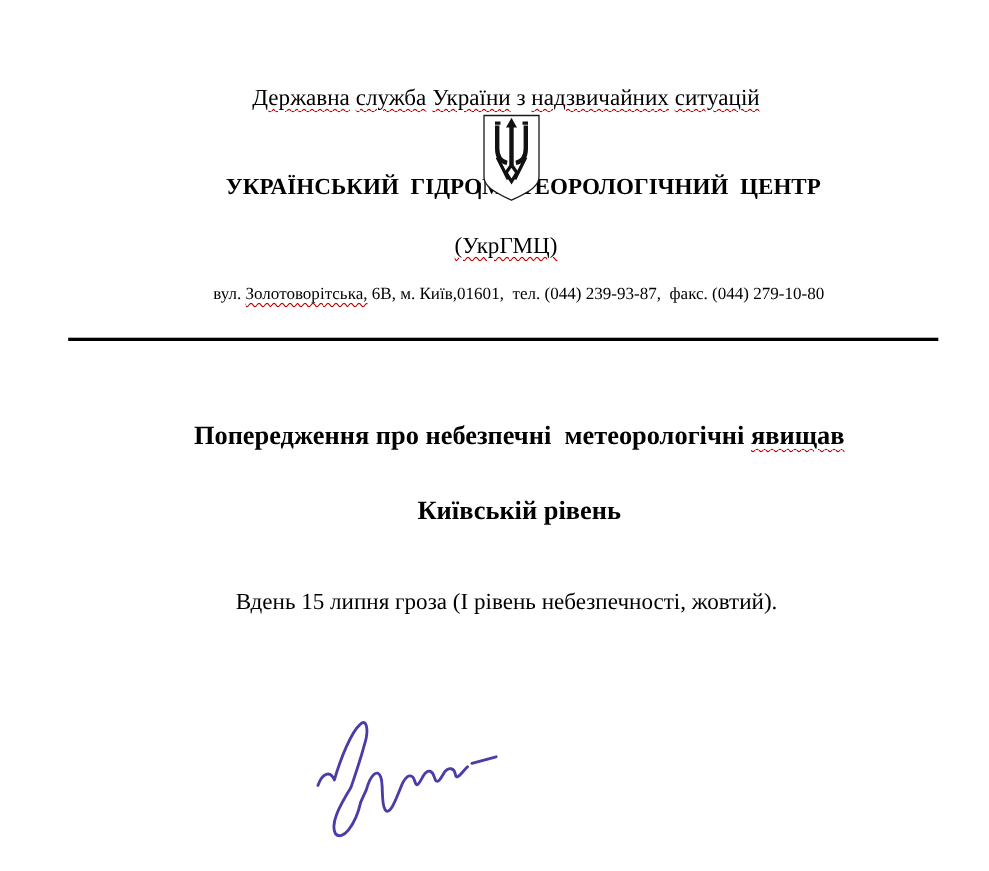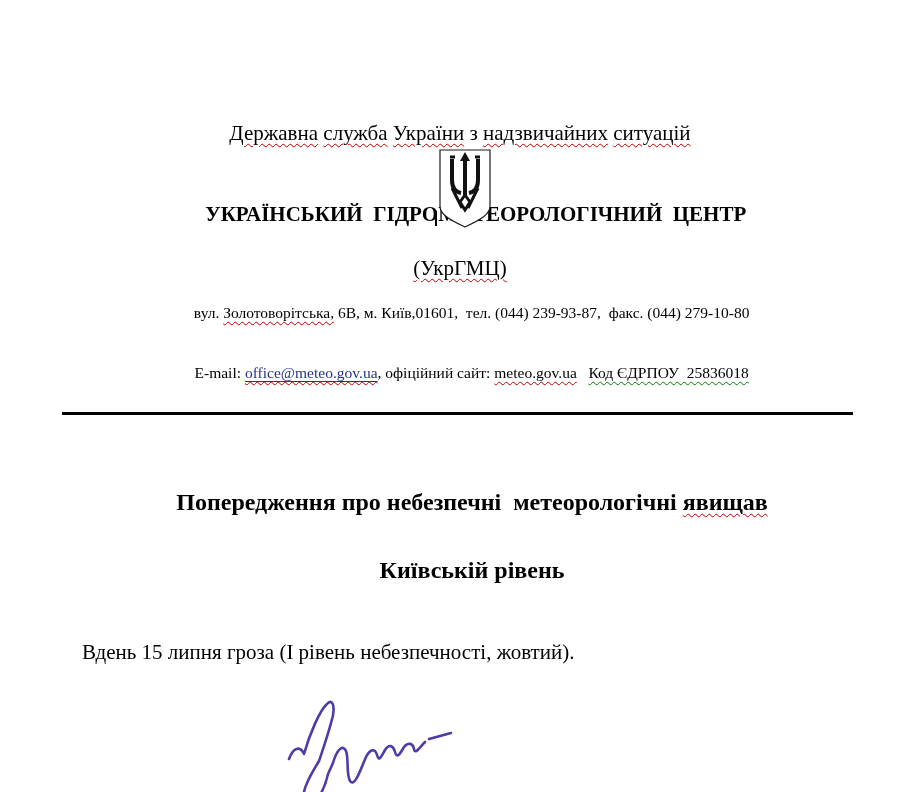--- a/index.html
+++ b/index.html
@@ -8,38 +8,38 @@
     font-family:"Liberation Serif","DejaVu Serif",serif;color:#000;
     position:relative;
   }
   .page{position:relative;width:899px;height:792px;}
 
   
   .emblem{position:absolute;left:437px;top:28px;width:56px;height:82px;}
   .cursor-artifact{position:absolute;left:435px;top:91px;width:2px;height:15px;background:#000;}
 
   
-  .header{margin:120px 39px 0 60px;text-align:center;}
+  .header{margin:75px 39px 0 60px;text-align:center;}
   .agency{font-size:21px;line-height:26px;}
   .org{font-size:21px;font-weight:bold;line-height:27px;margin-top:28px;white-space:pre-wrap;}
   .org-abbr{font-size:21px;font-weight:normal;line-height:27px;position:relative;}
   .addr{font-size:15.5px;line-height:20px;margin-top:1px;white-space:pre-wrap;}
   .contacts{font-size:15.5px;line-height:20px;white-space:pre-wrap;}
   .rule{height:3px;background:#000;margin:9px 7px 0 2px;}
 
   
   .sq-red{text-decoration:underline wavy #c00000;text-decoration-thickness:1px;text-underline-offset:3px;}
   .sq-green{text-decoration:underline wavy #008000;text-decoration-thickness:1px;text-underline-offset:3px;}
 
   .hyperlink{color:#283191;text-decoration:underline;cursor:pointer;}
 
   
   .title{font-size:24px;font-weight:bold;line-height:34px;margin:36px 39px 0 60px;text-align:center;white-space:pre-wrap;}
   .docnum{font-size:24px;font-weight:bold;line-height:34px;margin:23px 39px 0 60px;text-align:center;white-space:pre-wrap;}
-  .warning{font-size:21px;line-height:27px;margin:18px 60px 0 82px;text-align:left;}
+  .warning{font-size:21px;line-height:27px;margin:18px 60px 0 82px;text-align:center;}
   .signature-svg{position:absolute;left:283px;top:568px;width:172px;height:130px;}
 </style>
 </head>
 <body>
 
 <div class="page">
 
   <svg class="emblem" viewBox="0 0 56 82" xmlns="http://www.w3.org/2000/svg">
     <path d="M3 2 H53 V58 C53 66 45 71 28 79 C11 71 3 66 3 58 Z" fill="#ffffff" stroke="#1a1a1a" stroke-width="1.2"></path>
     <g stroke="#111" stroke-width="4" fill="none">
@@ -71,23 +71,20 @@
     </div>
 
     <div class="org-abbr">
       <span class="sq-red">(УкрГМЦ)</span>
     </div>
 
     <div class="addr">
       <span>вул. </span><span class="sq-red">Золотоворітська,</span><span> 6В, м. Київ,01601,  тел. (044) 239-93-87,  факс. (044) 279-10-80</span>
     </div>
 
-    <div class="contacts">
-      <span>E-mail: </span><span class="sq-red"><a class="hyperlink">office@meteo.gov.ua</a></span><span>, </span><span>офіційний сайт: </span><span class="sq-red">meteo.gov.ua</span><span>   </span><span class="sq-green">Код ЄДРПОУ  25836018</span>
-    </div>
 
     <div class="rule"></div>
   </div>
 
   <div class="title">
     <span>Попередження про небезпечні  метеорологічні </span><span class="sq-red">явищав</span><br>
     <span>Київській рівень</span>
   </div>
 
 

